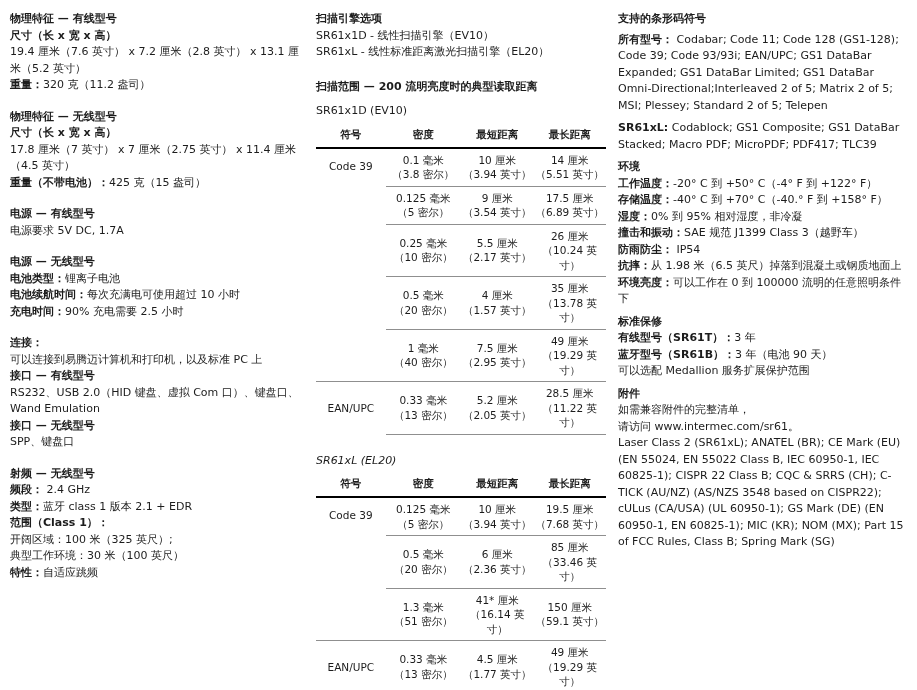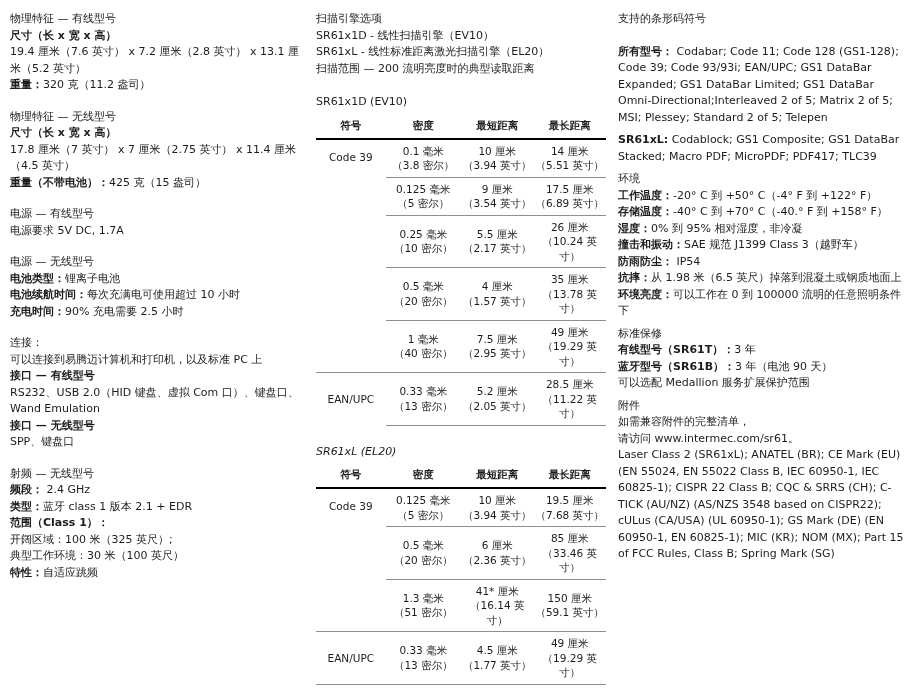--- a/index.html
+++ b/index.html
@@ -9,42 +9,42 @@
     font-family: "DejaVu Sans", "Liberation Sans", sans-serif;
     color: #1c1c1c;
     -webkit-font-smoothing: antialiased;
   }
   .page { position: relative; width: 917px; height: 690px; overflow: hidden; background: #fff; }
   .col { position: absolute; top: 11px; font-size: 11px; line-height: 16.5px; }
   .col-left  { left: 10px;  width: 296px; }
   .col-mid   { left: 316px; width: 290px; }
   .col-right { left: 618px; width: 292px; }
   .sec { margin-bottom: 15px; }
-  .heading { font-size: 11px; font-weight: normal; line-height: 16.5px; }
+  .heading { font-size: 11px; font-weight: bold; line-height: 16.5px; }
   p { font-size: 11px; line-height: 16.5px; }
   b { font-weight: bold; }
-  .gap-after { margin-bottom: 16px; }
+  .gap-after { margin-bottom: 4px; }
   .mt-gap { margin-top: 6px; }
   .spec-table { width: 100%; border-collapse: collapse; margin-top: 5px; }
   .spec-table th {
     font-size: 10.5px; font-weight: bold; text-align: center;
     padding: 3px 0 6px; border-bottom: 2px solid #000000; line-height: 13px;
   }
   .spec-table td { font-size: 10.5px; text-align: center; padding: 4px 0 4px; line-height: 14.5px; }
   .spec-table td.val { border-bottom: 1px solid #8f8f8f; }
   .spec-table td.sym { border-bottom: 1px solid #8f8f8f; vertical-align: top; padding-top: 10px; margin-top: 26px; }
   .spec-table td.sym.single { vertical-align: middle; padding-top: 4px; }
   .spec-table td.no-bb { border-bottom: none; }
   .spec-table col.c-sym { width: 24%; }
   .spec-table col.c-den { width: 26%; }
   .spec-table col.c-min { width: 25%; }
   .spec-table col.c-max { width: 25%; }
-  .tbl-caption { margin-top: 17px; }
+  .tbl-caption { margin-top: 8px; }
   .tbl2-caption { margin-top: 18px; font-style: italic; }
-  .h-range { }
+  .h-range { margin-top: 18px; }
 </style>
 </head>
 <body>
 
 <div class="page">
 
   <div class="col col-left">
     <div class="sec">
       <div class="heading">物理特征 — 有线型号</div>
       <p><b>尺寸（长 x 宽 x 高）</b></p>

